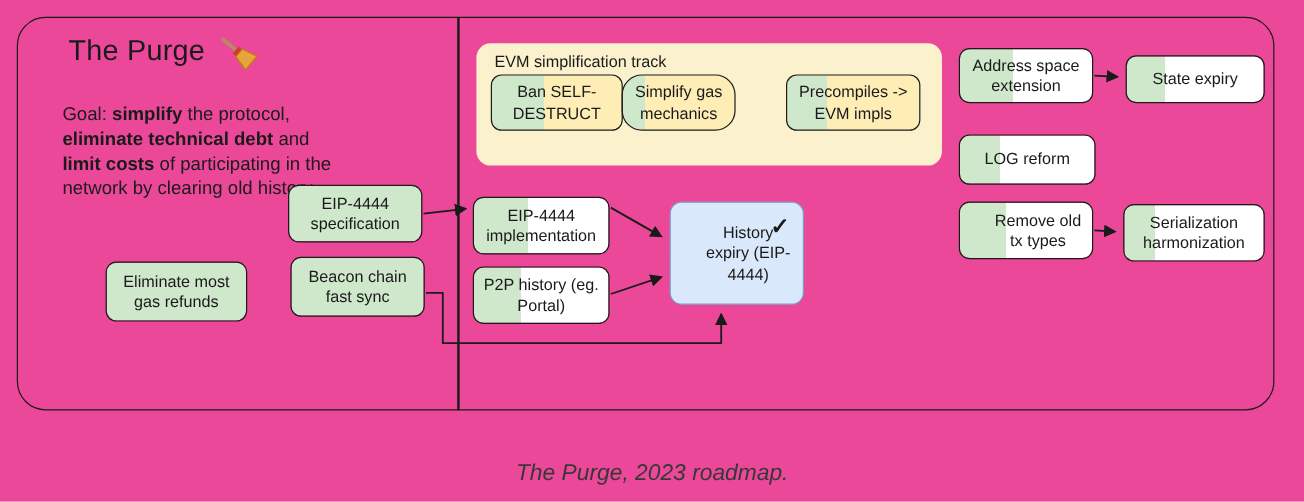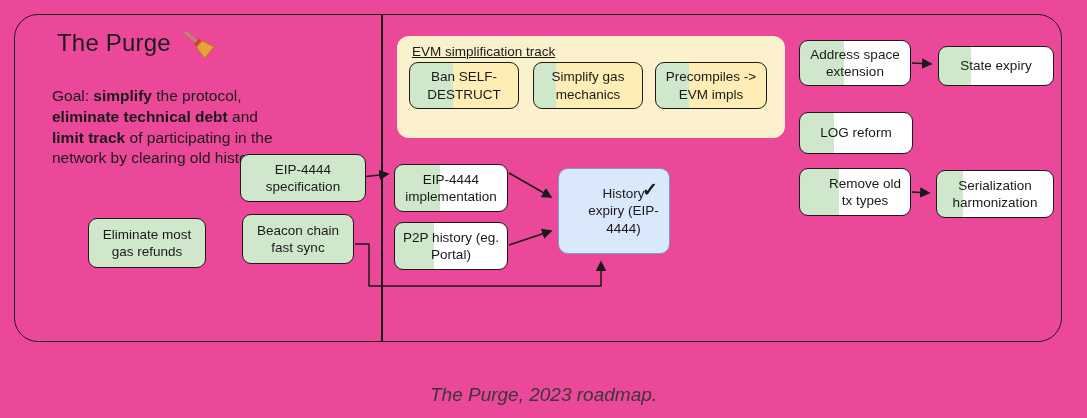--- a/index.html
+++ b/index.html
@@ -75,21 +75,20 @@
     position: absolute;
     left: 397px; top: 36px;
     width: 388px; height: 102px;
     background: #fcf1cd;
     border-radius: 12px;
   }
   .track-title {
     position: absolute;
     left: 412px; top: 44px;
     font-size: 13.5px;
-    text-decoration: underline;
   }
   .check {
     position: absolute;
     right: 11px; top: 9px;
     font-size: 19px;
     font-weight: bold;
     padding: 0 !important;
   }
   .blue-label { width: 80px; margin-left: 19px; }
   .caption {
@@ -126,39 +125,39 @@
 
   <div class="title-row">
     <span class="title">The Purge</span>
     <svg class="broom" width="26" height="34" viewBox="0 0 16 32">
       <line x1="8" y1="1" x2="8" y2="15" stroke="#b58b63" stroke-width="3" stroke-linecap="round"></line>
       <rect x="4.5" y="14" width="7" height="3.5" fill="#d03b2f"></rect>
       <path d="M4 17.5 L12 17.5 L15 30 L1 30 Z" fill="#e8a33d" stroke="#b97c18" stroke-width="1"></path>
     </svg>
   </div>
 
-  <p class="goal"><span>Goal: </span><span class="b">simplify</span><span> the protocol, </span><span class="b">eliminate technical debt</span><span> and </span><span class="b">limit track</span><span> of participating in the network by clearing old history</span></p>
+  <p class="goal"><span>Goal: </span><span class="b">simplify</span><span> the protocol, </span><span class="b">eliminate technical debt</span><span> and </span><span class="b">limit costs</span><span> of participating in the network by clearing old history</span></p>
 
-  <div class="box" style="left: 240px; top: 154px; width: 126px; height: 48px; text-align: center; --p: 100%;">
+  <div class="box" style="left: 240px; top: 154px; width: 112px; height: 48px; text-align: center; --p: 100%;">
     <span>EIP-4444 specification</span>
   </div>
   <div class="box" style="left: 242px; top: 214px; width: 112px; height: 50px; --p: 100%;">
     <span>Beacon chain fast sync</span>
   </div>
   <div class="box" style="left: 88px; top: 218px; width: 118px; height: 50px; --p: 100%;">
     <span>Eliminate most gas refunds</span>
   </div>
 
   <div class="track"></div>
   <div class="track-title">EVM simplification track</div>
 
   <div class="box yellow" style="left: 409px; top: 62px; width: 110px; height: 47px; --p: 40%;">
     <span>Ban SELF-DESTRUCT</span>
   </div>
-  <div class="box yellow" style="left: 533px; top: 62px; width: 110px; height: 47px; --p: 20%;">
+  <div class="box yellow" style="left: 518px; top: 62px; width: 95px; height: 47px; border-radius: 17px; --p: 20%;">
     <span>Simplify gas mechanics</span>
   </div>
   <div class="box yellow" style="left: 655px; top: 62px; width: 112px; height: 47px; --p: 30%;">
     <span>Precompiles -&gt; EVM impls</span>
   </div>
 
   <div class="box" style="left: 394px; top: 164px; width: 114px; height: 48px; --p: 40%;">
     <span>EIP-4444 implementation</span>
   </div>
   <div class="box" style="left: 394px; top: 222px; width: 114px; height: 48px; --p: 35%;">

